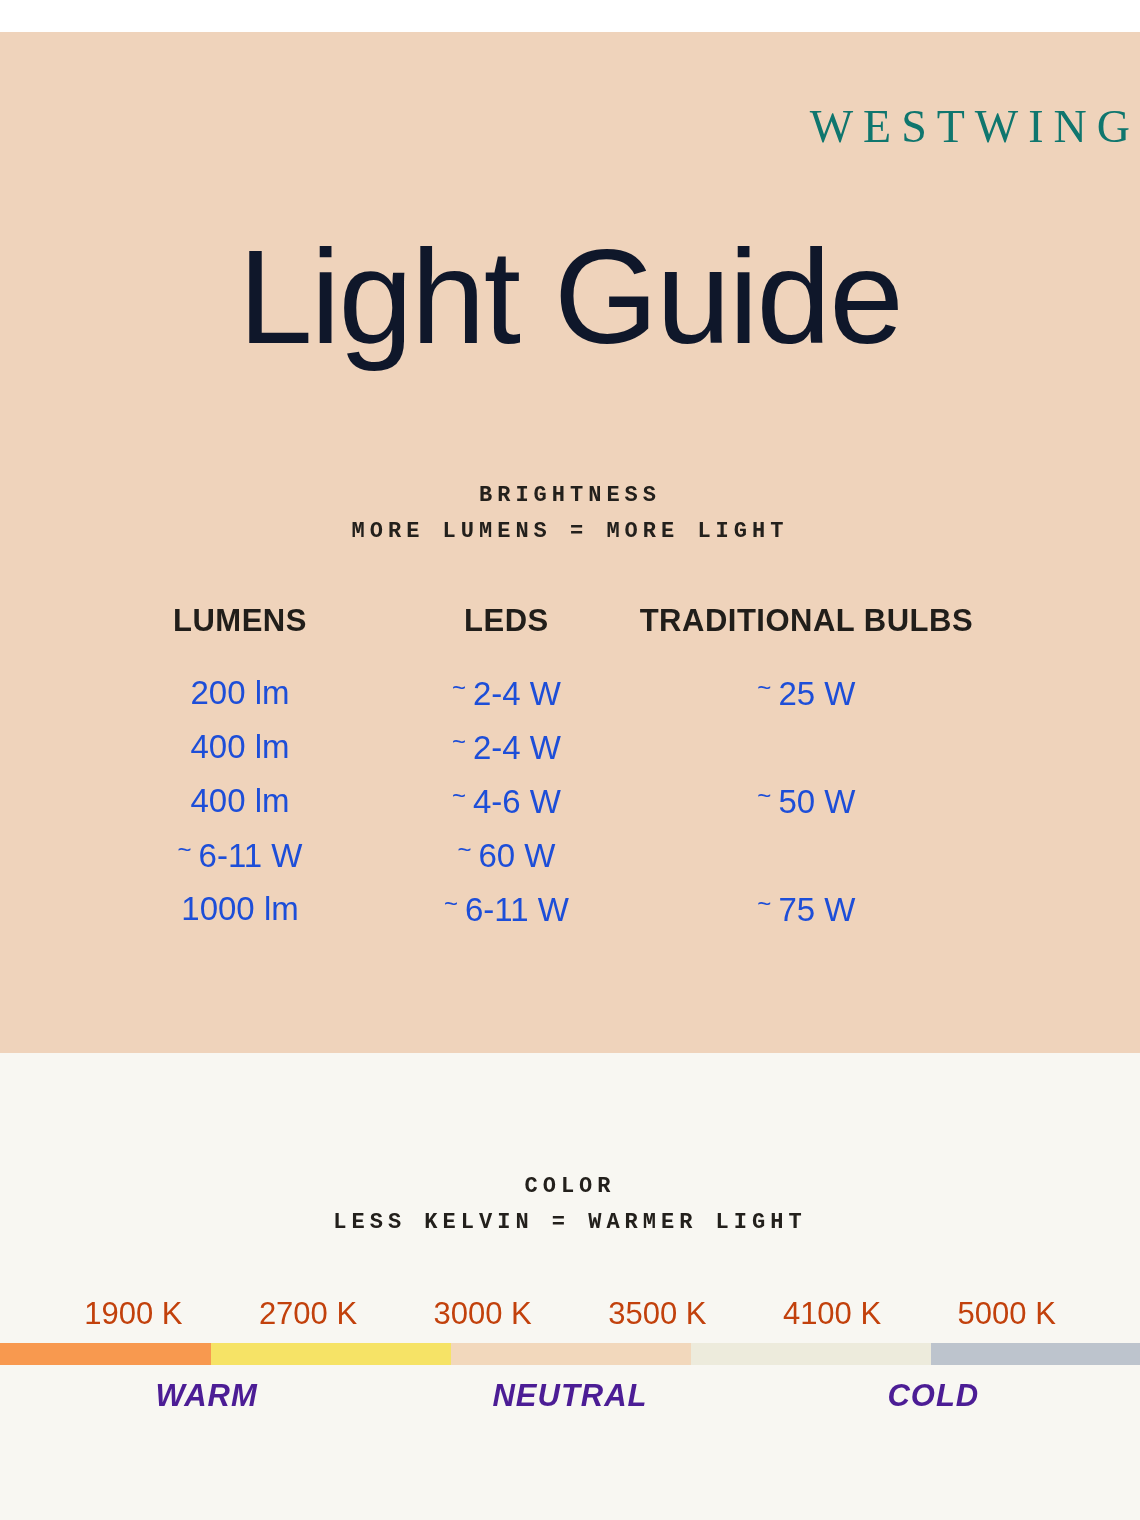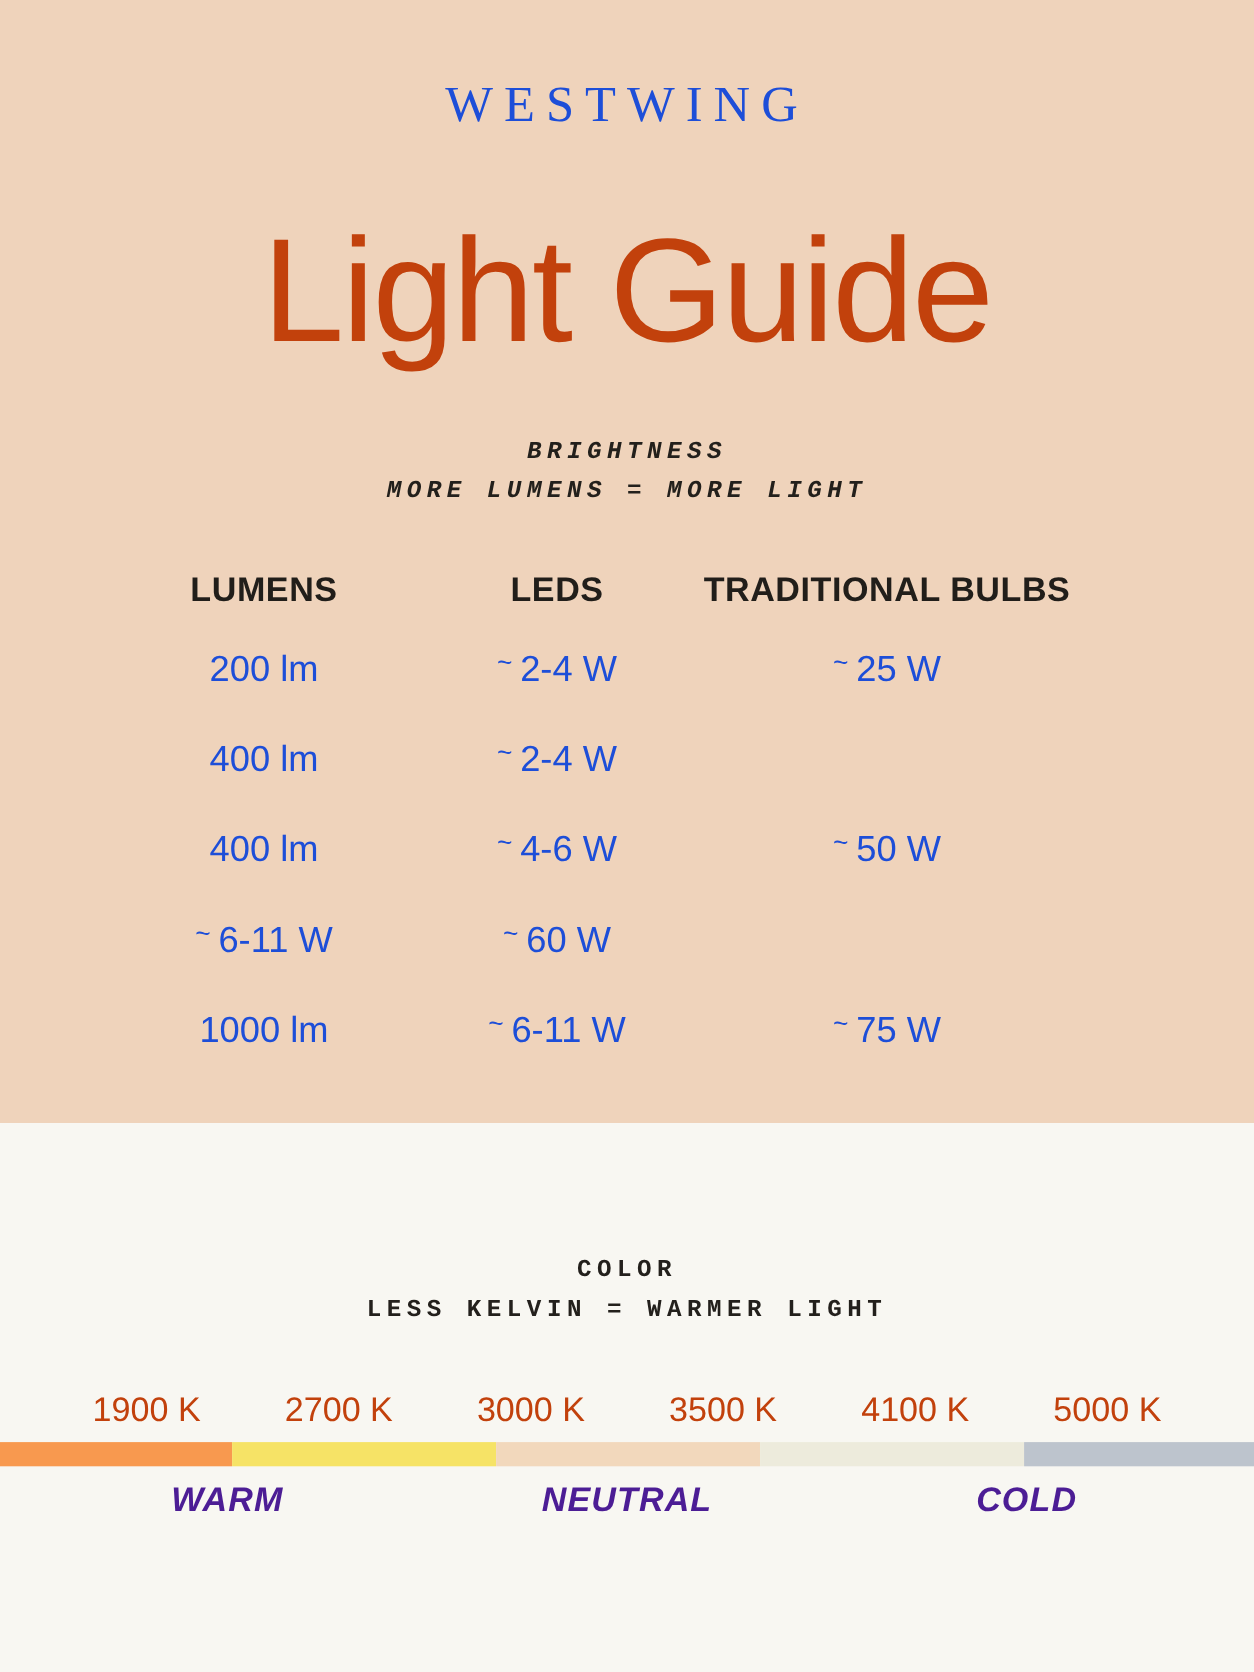--- a/index.html
+++ b/index.html
@@ -4,53 +4,53 @@
 <style>
   * { margin: 0; padding: 0; box-sizing: border-box; }
   html, body { width: 1140px; }
   body { font-family: "Liberation Sans", sans-serif; color: #1f1f1f; }
   .page { width: 1140px; height: 1520px; position: relative; overflow: hidden; }
 
   
   .section-top { width: 100%; height: 1021px; }
   .brand {
     padding-top: 70px;
-    text-align: center;
+    text-align: right;
     font-family: "Liberation Serif", serif;
     font-size: 46px;
     line-height: 50px;
     letter-spacing: 10px;
-    color: #1d4ed8;
+    color: #0f766e;
+    margin-top: 32px;
   }
   .title {
     margin-top: 70px;
     text-align: center;
     font-size: 134px;
     line-height: 150px;
     font-weight: 300;
     letter-spacing: -2px;
-    color: #c2410c;
+    color: #0f172a;
   }
   .mono-block {
     text-align: center;
     font-family: "Liberation Mono", "DejaVu Sans Mono", monospace;
     font-size: 22px;
     line-height: 36px;
     letter-spacing: 5px;
     font-weight: 700;
     color: #23201c;
   }
-  .mono-top { margin-top: 53px; font-style: italic; }
+  .mono-top { margin-top: 106px; }
 
   .lumen-table { width: 960px; margin: 54px 0 0 60px; }
   .trow {
     display: grid;
     grid-template-columns: 37.5% 18% 44.5%;
     text-align: center;
-    margin-top: 28px;
   }
   .thead { font-weight: 700; font-size: 31px; line-height: 34px; letter-spacing: 0.5px; color: #211e1a; }
   .tbody { margin-top: 28px; }
   .tbody .trow { height: 54px; align-items: center; }
   .tcell { font-size: 33px; font-weight: 300; color: #1d4ed8; white-space: nowrap; }
   .approx { font-size: 24px; vertical-align: 9px; margin-right: 7px; }
 
   
   .section-bottom { width: 100%; height: 499px; }
   .mono-bottom { padding-top: 116px; }

